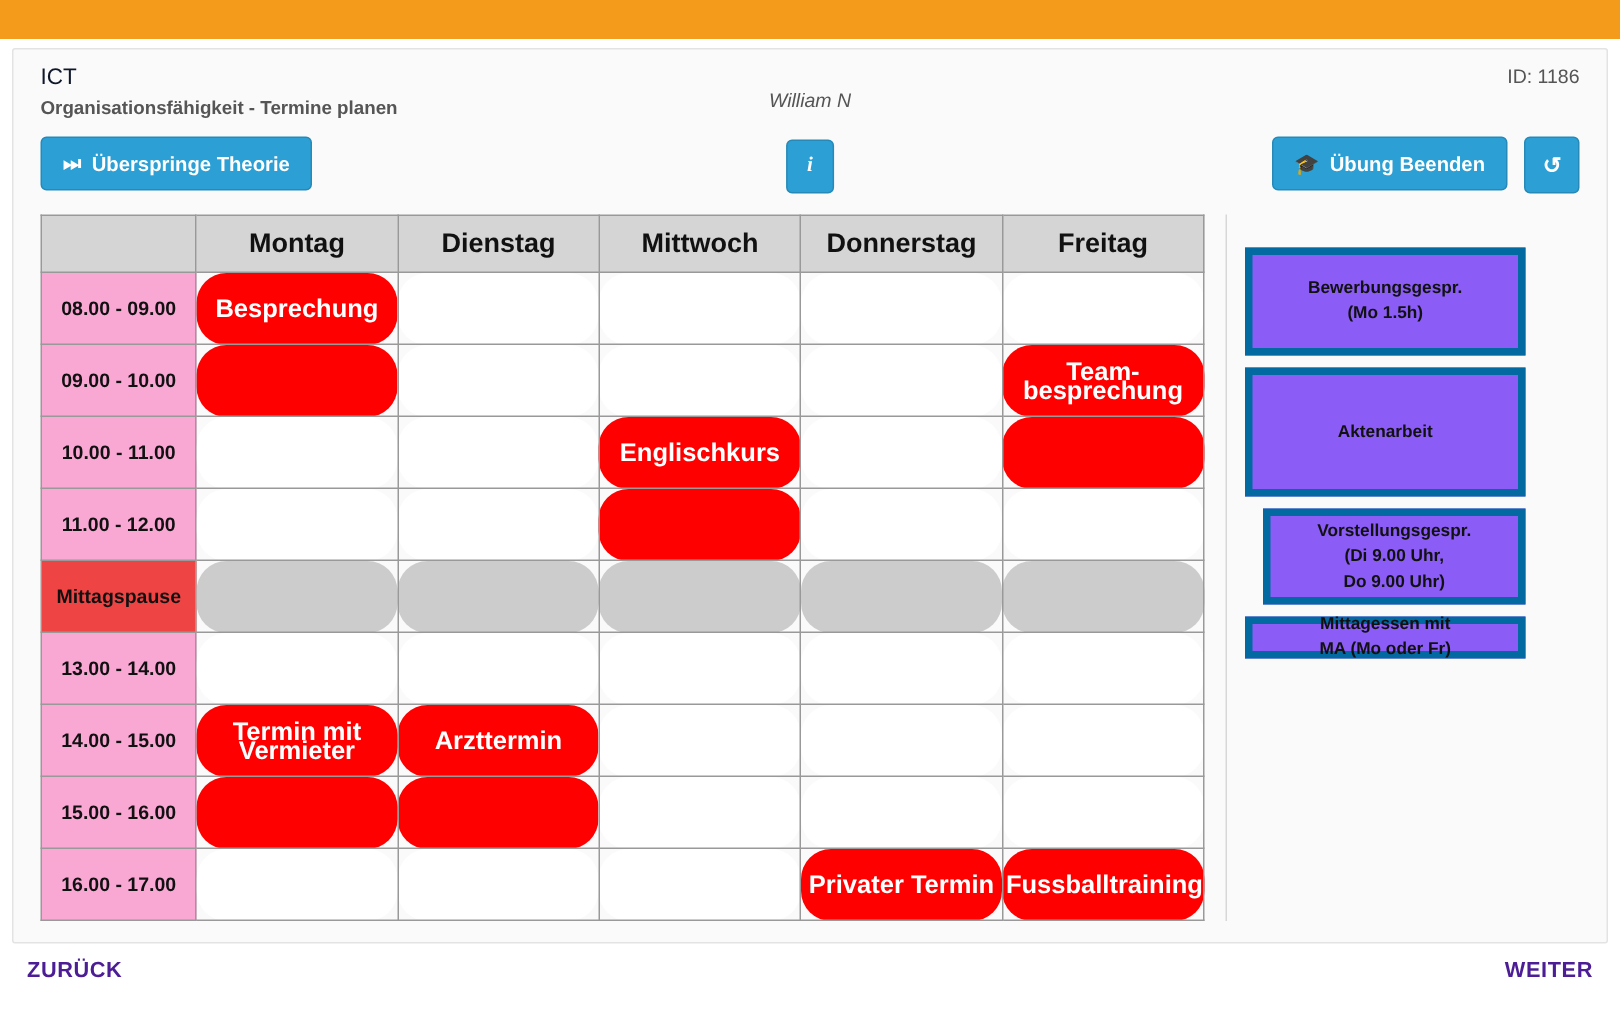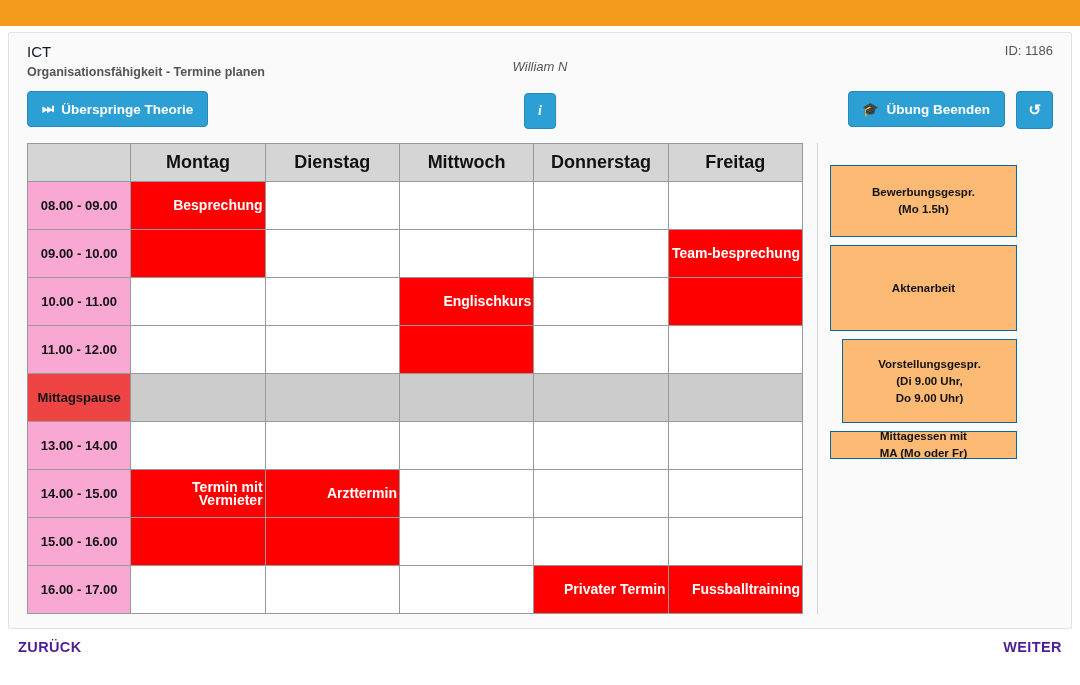--- a/index.html
+++ b/index.html
@@ -131,45 +131,46 @@
     background: #f9a8d4;
     color: #111;
     font-size: 13px;
     font-weight: bold;
     text-align: center;
     height: 48px;
   }
   table.schedule td.slot {
     background: #ffffff;
     height: 48px;
-    text-align: right;
+    text-align: center;
     vertical-align: middle;
-    font-size: 14px;
+    font-size: 17px;
     font-weight: bold;
     color: #ffffff;
     cursor: pointer;
     padding: 0 2px;
     line-height: 13px;
+    border-radius: 20px;
   }
   table.schedule td.slot.busy { background: #fe0000; }
   table.schedule td.slot.lunch { background: #cccccc; cursor: default; }
   table.schedule tr.lunchrow td.timecell { background: #ef4444; }
   .sidebar {
     width: 200px;
     display: flex;
     flex-direction: column;
     gap: 8px;
     padding-top: 22px;
     padding-left: 12px;
     border-left: 1px solid #d7d7d7;
     box-sizing: border-box;
   }
   .task {
-    background: #fdba74;
-    border: 1px solid #0369a1;
+    background: #8b5cf6;
+    border: 5px solid #0369a1;
     color: #111;
     font-size: 11.5px;
     font-weight: bold;
     text-align: center;
     line-height: 17px;
     display: flex;
     align-items: center;
     justify-content: center;
     padding: 6px 4px;
     cursor: pointer;
@@ -316,21 +317,21 @@
           <div>
             <div>Bewerbungsgespr.</div>
             <div>(Mo 1.5h)</div>
           </div>
         </div>
         <div class="task" style="height: 86px;">
           <div>
             <div>Aktenarbeit</div>
           </div>
         </div>
-        <div class="task" style="height: 84px; margin-left: 12px;">
+        <div class="task" style="height: 64px; margin-left: 12px;">
           <div>
             <div>Vorstellungsgespr.</div>
             <div>(Di 9.00 Uhr,</div>
             <div>Do 9.00 Uhr)</div>
           </div>
         </div>
         <div class="task" style="height: 28px;">
           <div>
             <div>Mittagessen mit</div>
             <div>MA (Mo oder Fr)</div>

